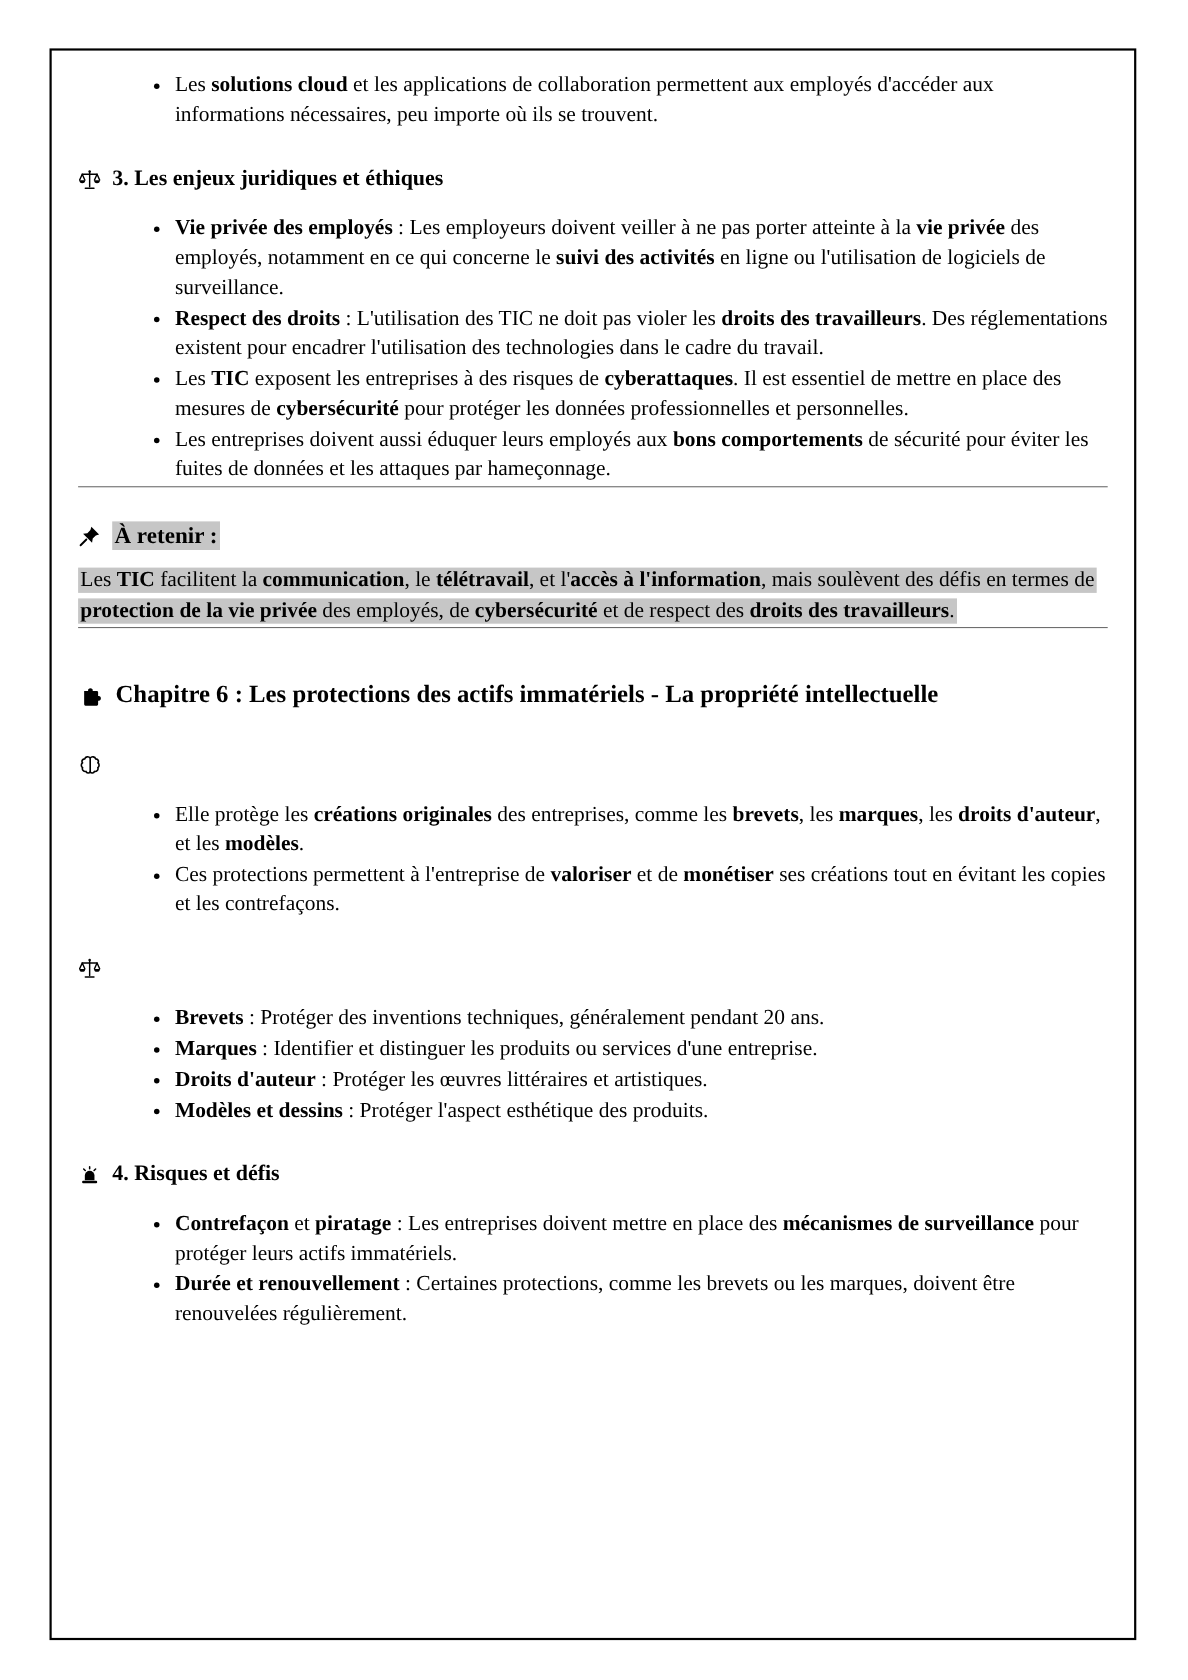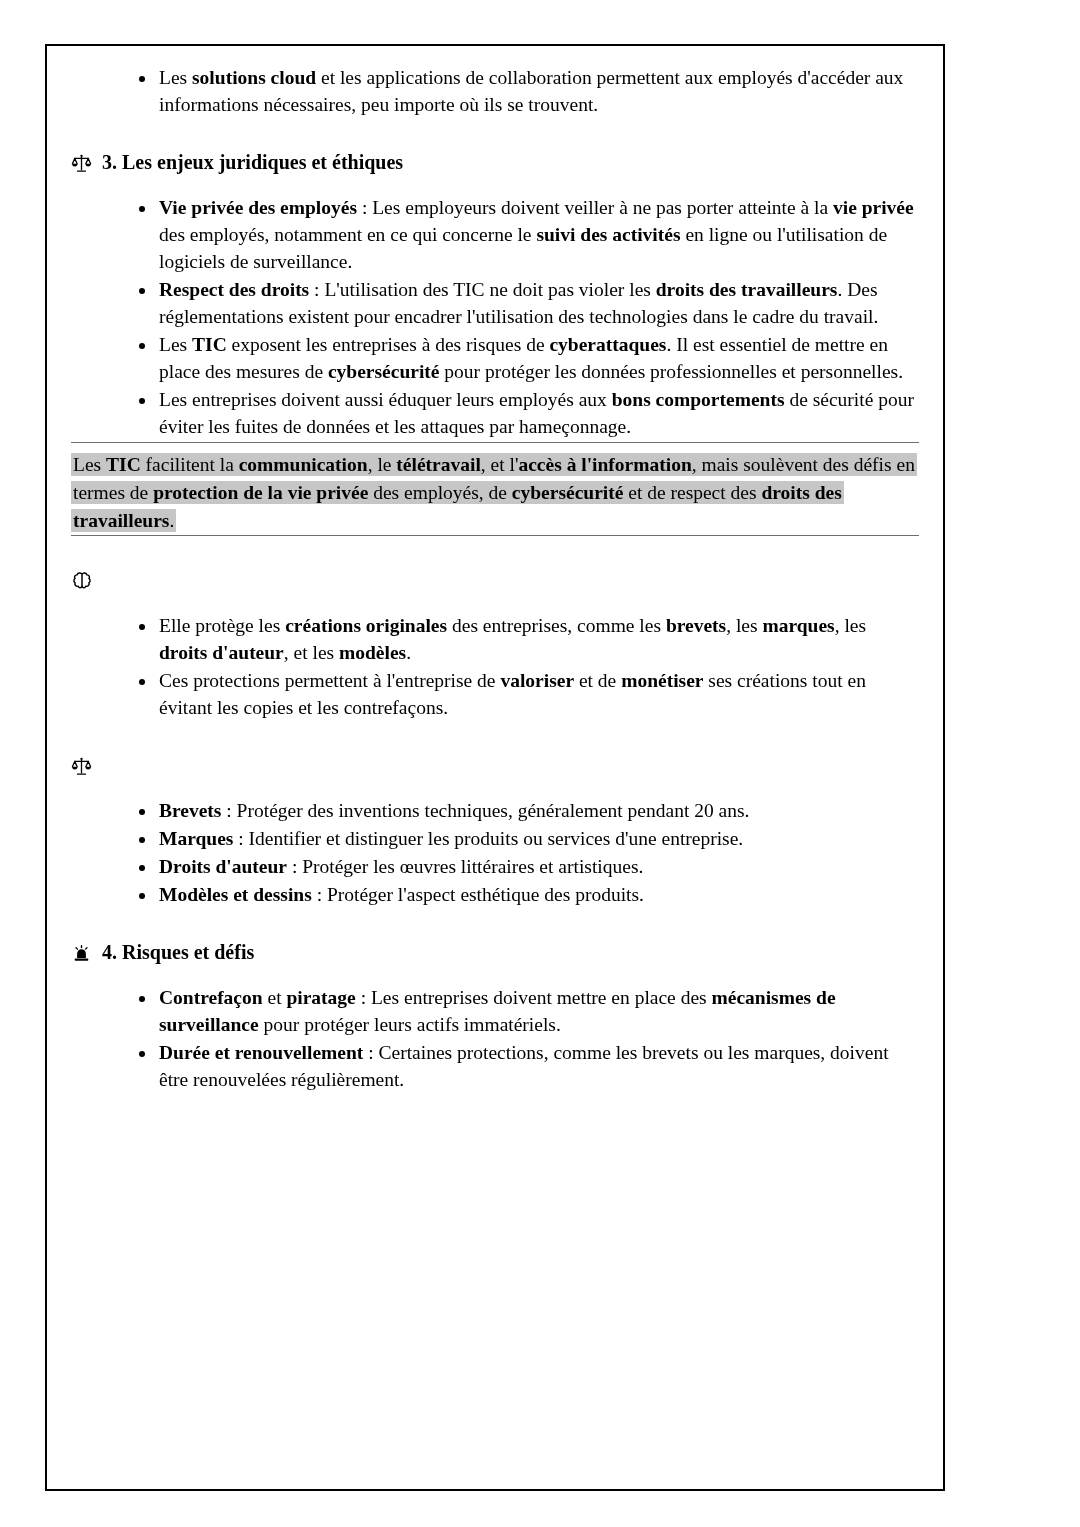--- a/index.html
+++ b/index.html
@@ -6,21 +6,21 @@
   html, body { margin: 0; padding: 0; }
   body {
     width: 1080px; height: 1527px;
     background: #ffffff; color: #000;
     font-family: "Liberation Serif", "DejaVu Serif", serif;
     font-size: 19.5px; line-height: 1.38;
     position: relative; overflow: hidden;
   }
   .page-frame {
     position: absolute; left: 45px; top: 44px;
-    width: 900px; height: 1447px;
+    width: 988px; height: 1447px;
     border: 2px solid #000;
     padding: 18px 24px 24px 24px;
     overflow: hidden;
   }
   .bullets { margin: 0; padding-left: 86px; }
   .bullets li { margin: 1px 0; padding-left: 2px; }
   b { font-weight: bold; }
 
   .section-heading {
     font-size: 20px; font-weight: bold;
@@ -89,26 +89,41 @@
     <li>
       <span><span>Les </span><b>TIC</b><span> exposent les entreprises à des risques de </span><b>cyberattaques</b><span>. Il est essentiel de mettre en place des mesures de </span><b>cybersécurité</b><span> pour protéger les données professionnelles et personnelles.</span></span>
     </li>
     <li>
       <span><span>Les entreprises doivent aussi éduquer leurs employés aux </span><b>bons comportements</b><span> de sécurité pour éviter les fuites de données et les attaques par hameçonnage.</span></span>
     </li>
   </ul>
 
   <hr class="divider divider-1">
 
+  <h2 class="retenir-heading">
+    <span class="icon">
+      <svg viewBox="0 0 24 24" width="21" height="21" aria-hidden="true">
+        <path d="M13.8 2.2 l8 8 -3.4 1 -3.2 3.2 -0.7 4.4 -9.3 -9.3 4.4 -0.7 3.2 -3.2 z" fill="#000"></path>
+        <path d="M8.6 15.4 L2.6 21.4" stroke="#000" stroke-width="2" stroke-linecap="round"></path>
+      </svg>
+    </span><span class="hl heading-text">À retenir :</span>
+  </h2>
   <p class="retenir-body">
     <span class="hl"><span>Les </span><b>TIC</b><span> facilitent la </span><b>communication</b><span>, le </span><b>télétravail</b><span>, et l'</span><b>accès à l'information</b><span>, mais soulèvent des défis en termes de </span><b>protection de la vie privée</b><span> des employés, de </span><b>cybersécurité</b><span> et de respect des </span><b>droits des travailleurs</b><span>.</span></span>
   </p>
 
   <hr class="divider divider-2">
 
+  <h1 class="chapter-heading">
+    <span class="icon icon-lg">
+      <svg viewBox="0 0 24 24" width="24" height="24" aria-hidden="true">
+        <path d="M5.5 8.2 h3.6 c-0.8-3.4 5-3.4 4.2 0 h3.7 a1.2 1.2 0 0 1 1.2 1.2 v3.4 c3.4-0.8 3.4 5 0 4.2 v3.3 a1.2 1.2 0 0 1 -1.2 1.2 H6.7 a1.2 1.2 0 0 1 -1.2 -1.2 z" fill="#000"></path>
+      </svg>
+    </span><span class="heading-text">Chapitre 6 : Les protections des actifs immatériels - La propriété intellectuelle</span>
+  </h1>
 
   <h2 class="section-heading">
     <span class="icon">
       <svg viewBox="0 0 24 24" width="22" height="22" aria-hidden="true">
         <path d="M12 4.6 c-1.4-2.1-4.9-1.6-5.4 0.7 -2.4 0.2-3.4 2.2-2.3 3.9 -1.5 1.3-1.5 3.7 0.1 4.9 -0.7 2.1 1.1 4.1 3.3 3.7 0.8 1.8 3.3 2.1 4.3 0.4 1 1.7 3.5 1.4 4.3-0.4 2.2 0.4 4-1.6 3.3-3.7 1.6-1.2 1.6-3.6 0.1-4.9 1.1-1.7 0.1-3.7-2.3-3.9 C16.9 3 13.4 2.5 12 4.6 z" fill="none" stroke="#000" stroke-width="1.6"></path>
         <path d="M12 4.8 V18.6" stroke="#000" stroke-width="1.6"></path>
       </svg>
     </span>
   </h2>
   <ul class="bullets">

